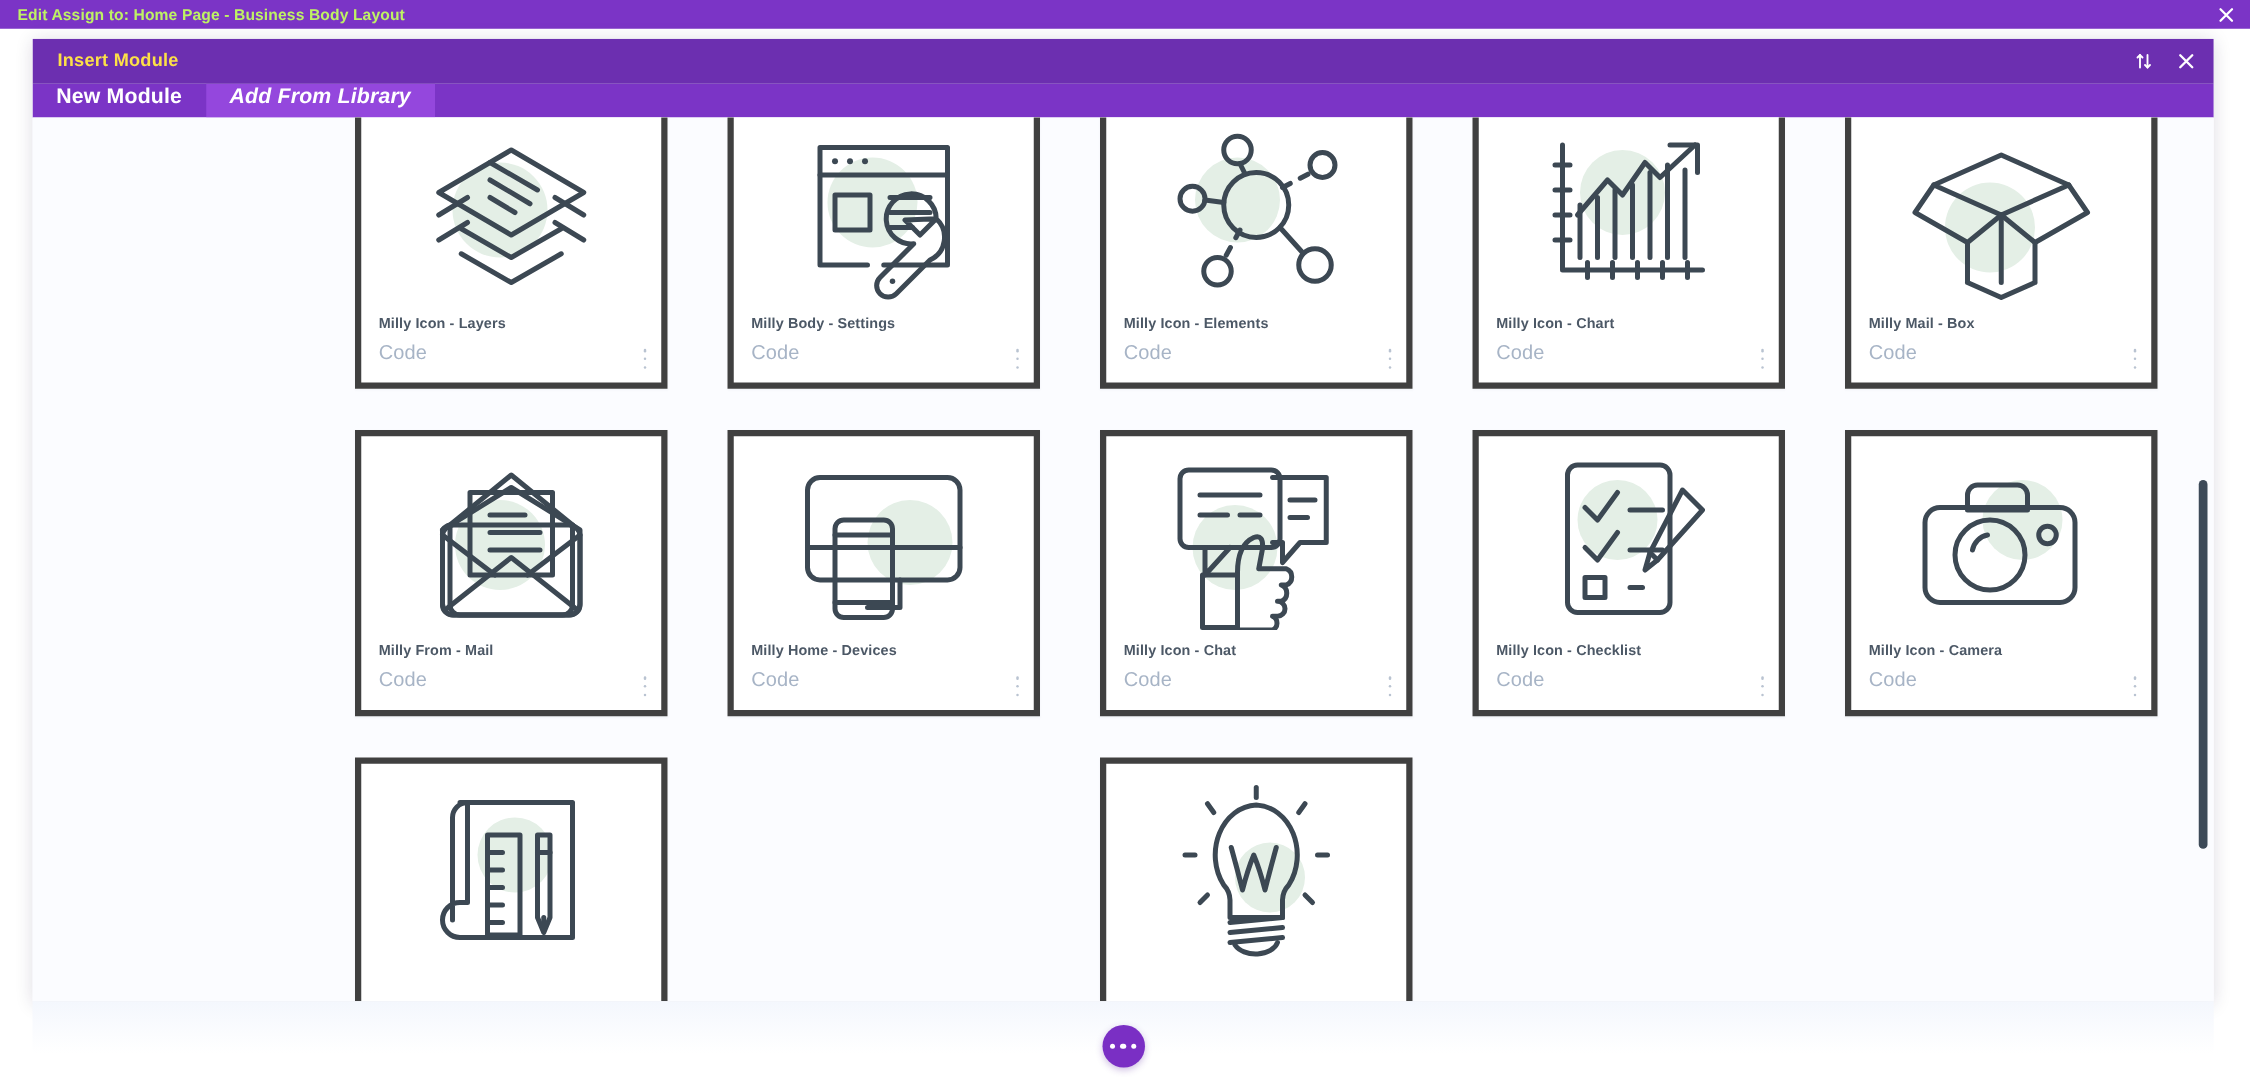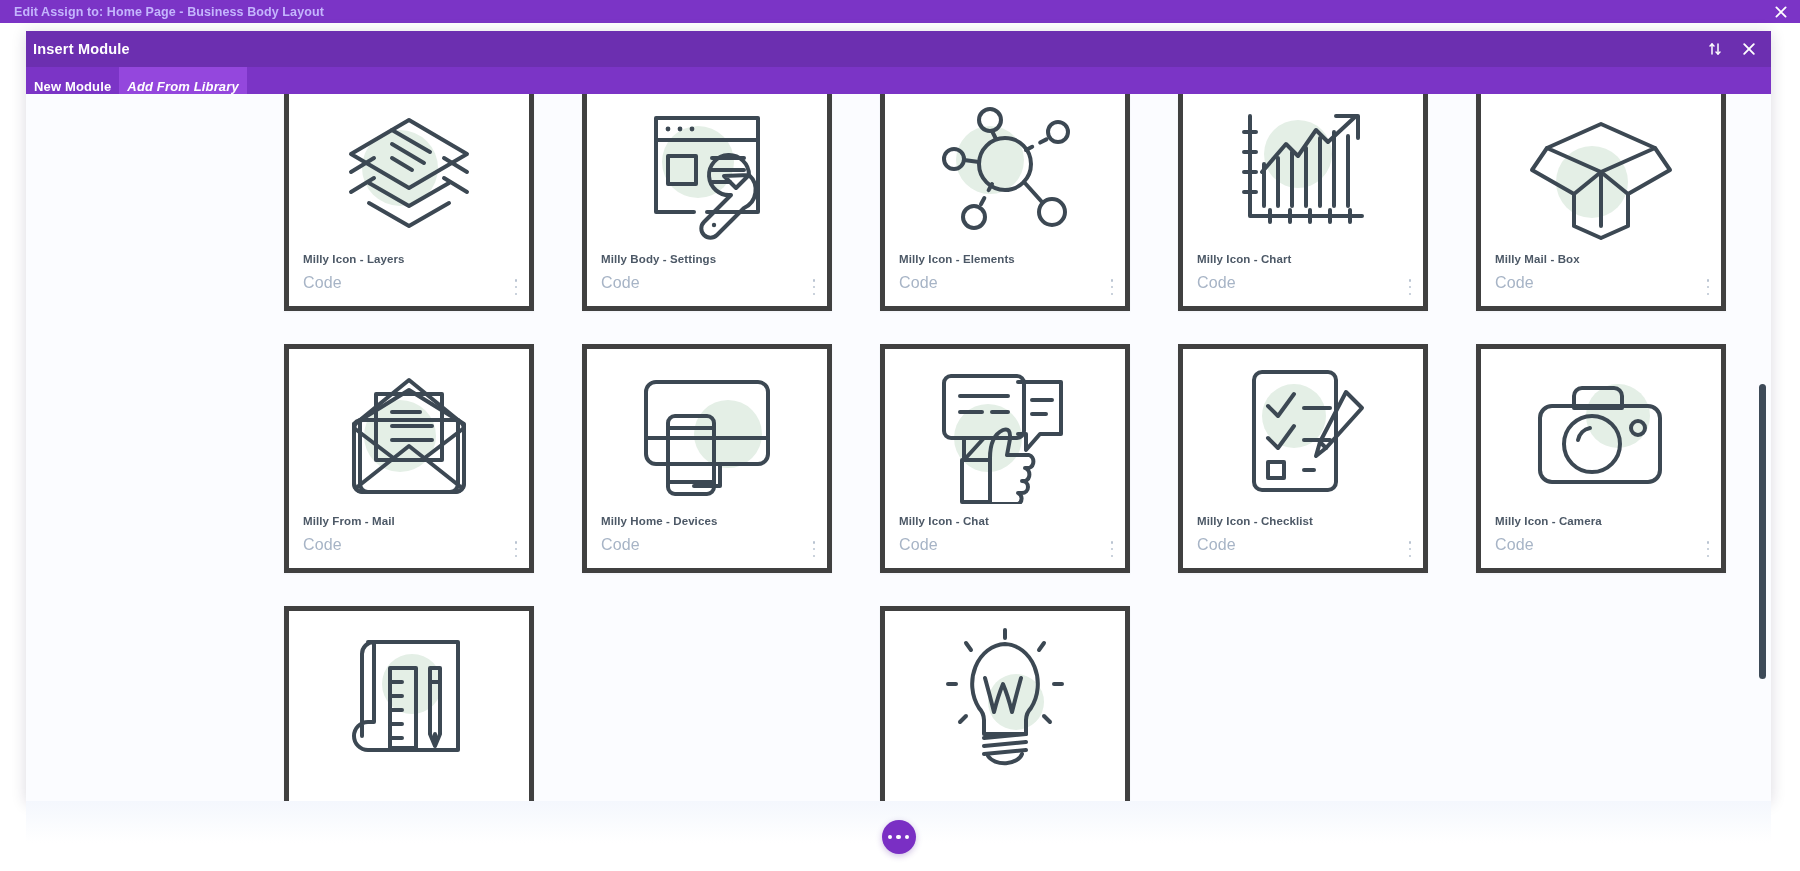--- a/index.html
+++ b/index.html
@@ -9,56 +9,56 @@
     background:#ffffff; overflow:hidden;
   }
   #root { position:relative; width:1800px; height:871px; background:#fff; }
 
   
   .topbar{
     position:absolute; left:0; top:0; width:1800px; height:23px;
     background:#7b34c6; display:flex; align-items:center;
   }
   .topbar-title{
-    color:#c4b5fd; font-size:12.5px; font-weight:bold; margin-left:14px;
+    color:#bef264; font-size:12.5px; font-weight:bold; margin-left:14px;
     letter-spacing:.1px; white-space:nowrap;
   }
   .topbar-close{
     position:absolute; right:11px; top:50%; transform:translateY(-50%);
     width:16px; height:16px; cursor:pointer;
   }
   .topbar-close svg{ display:block; }
 
   
   .modal{
     position:absolute; left:26px; top:31px; width:1745px; height:770px;
     background:#fbfcff; box-shadow:0 2px 14px rgba(30,20,60,.16);
     overflow:hidden;
   }
   .modal-header{
     position:relative; height:36px; background:#6c2fb0;
     display:flex; align-items:center;
   }
   .modal-title{
-    color:#ffffff; font-size:14.5px; font-weight:bold; margin-left:7px;
+    color:#fde047; font-size:14.5px; font-weight:bold; margin-left:20px;
     letter-spacing:.2px;
   }
   .modal-header-actions{
     position:absolute; right:14px; top:0; height:36px;
     display:flex; align-items:center; gap:18px;
   }
   .hdr-icon{ width:16px; height:16px; cursor:pointer; display:block; }
 
   
   .tabbar{
     height:27px; background:#7b34c6; display:flex; align-items:stretch;
   }
   .tab{
-    display:flex; align-items:flex-end; padding:0 8px;
-    color:#ffffff; font-size:13px; font-weight:bold;
+    display:flex; align-items:flex-start; padding:0 19px;
+    color:#ffffff; font-size:17px; font-weight:bold;
     cursor:pointer; letter-spacing:.15px; white-space:nowrap;
   }
   .tab.active{ background:#9447dd;font-style:italic; }
 
   
   .body-area{
     position:relative; height:707px; background:#fbfcff; overflow:hidden;
   }
   .grid-inner{
     position:absolute; left:258px; top:-12px;

